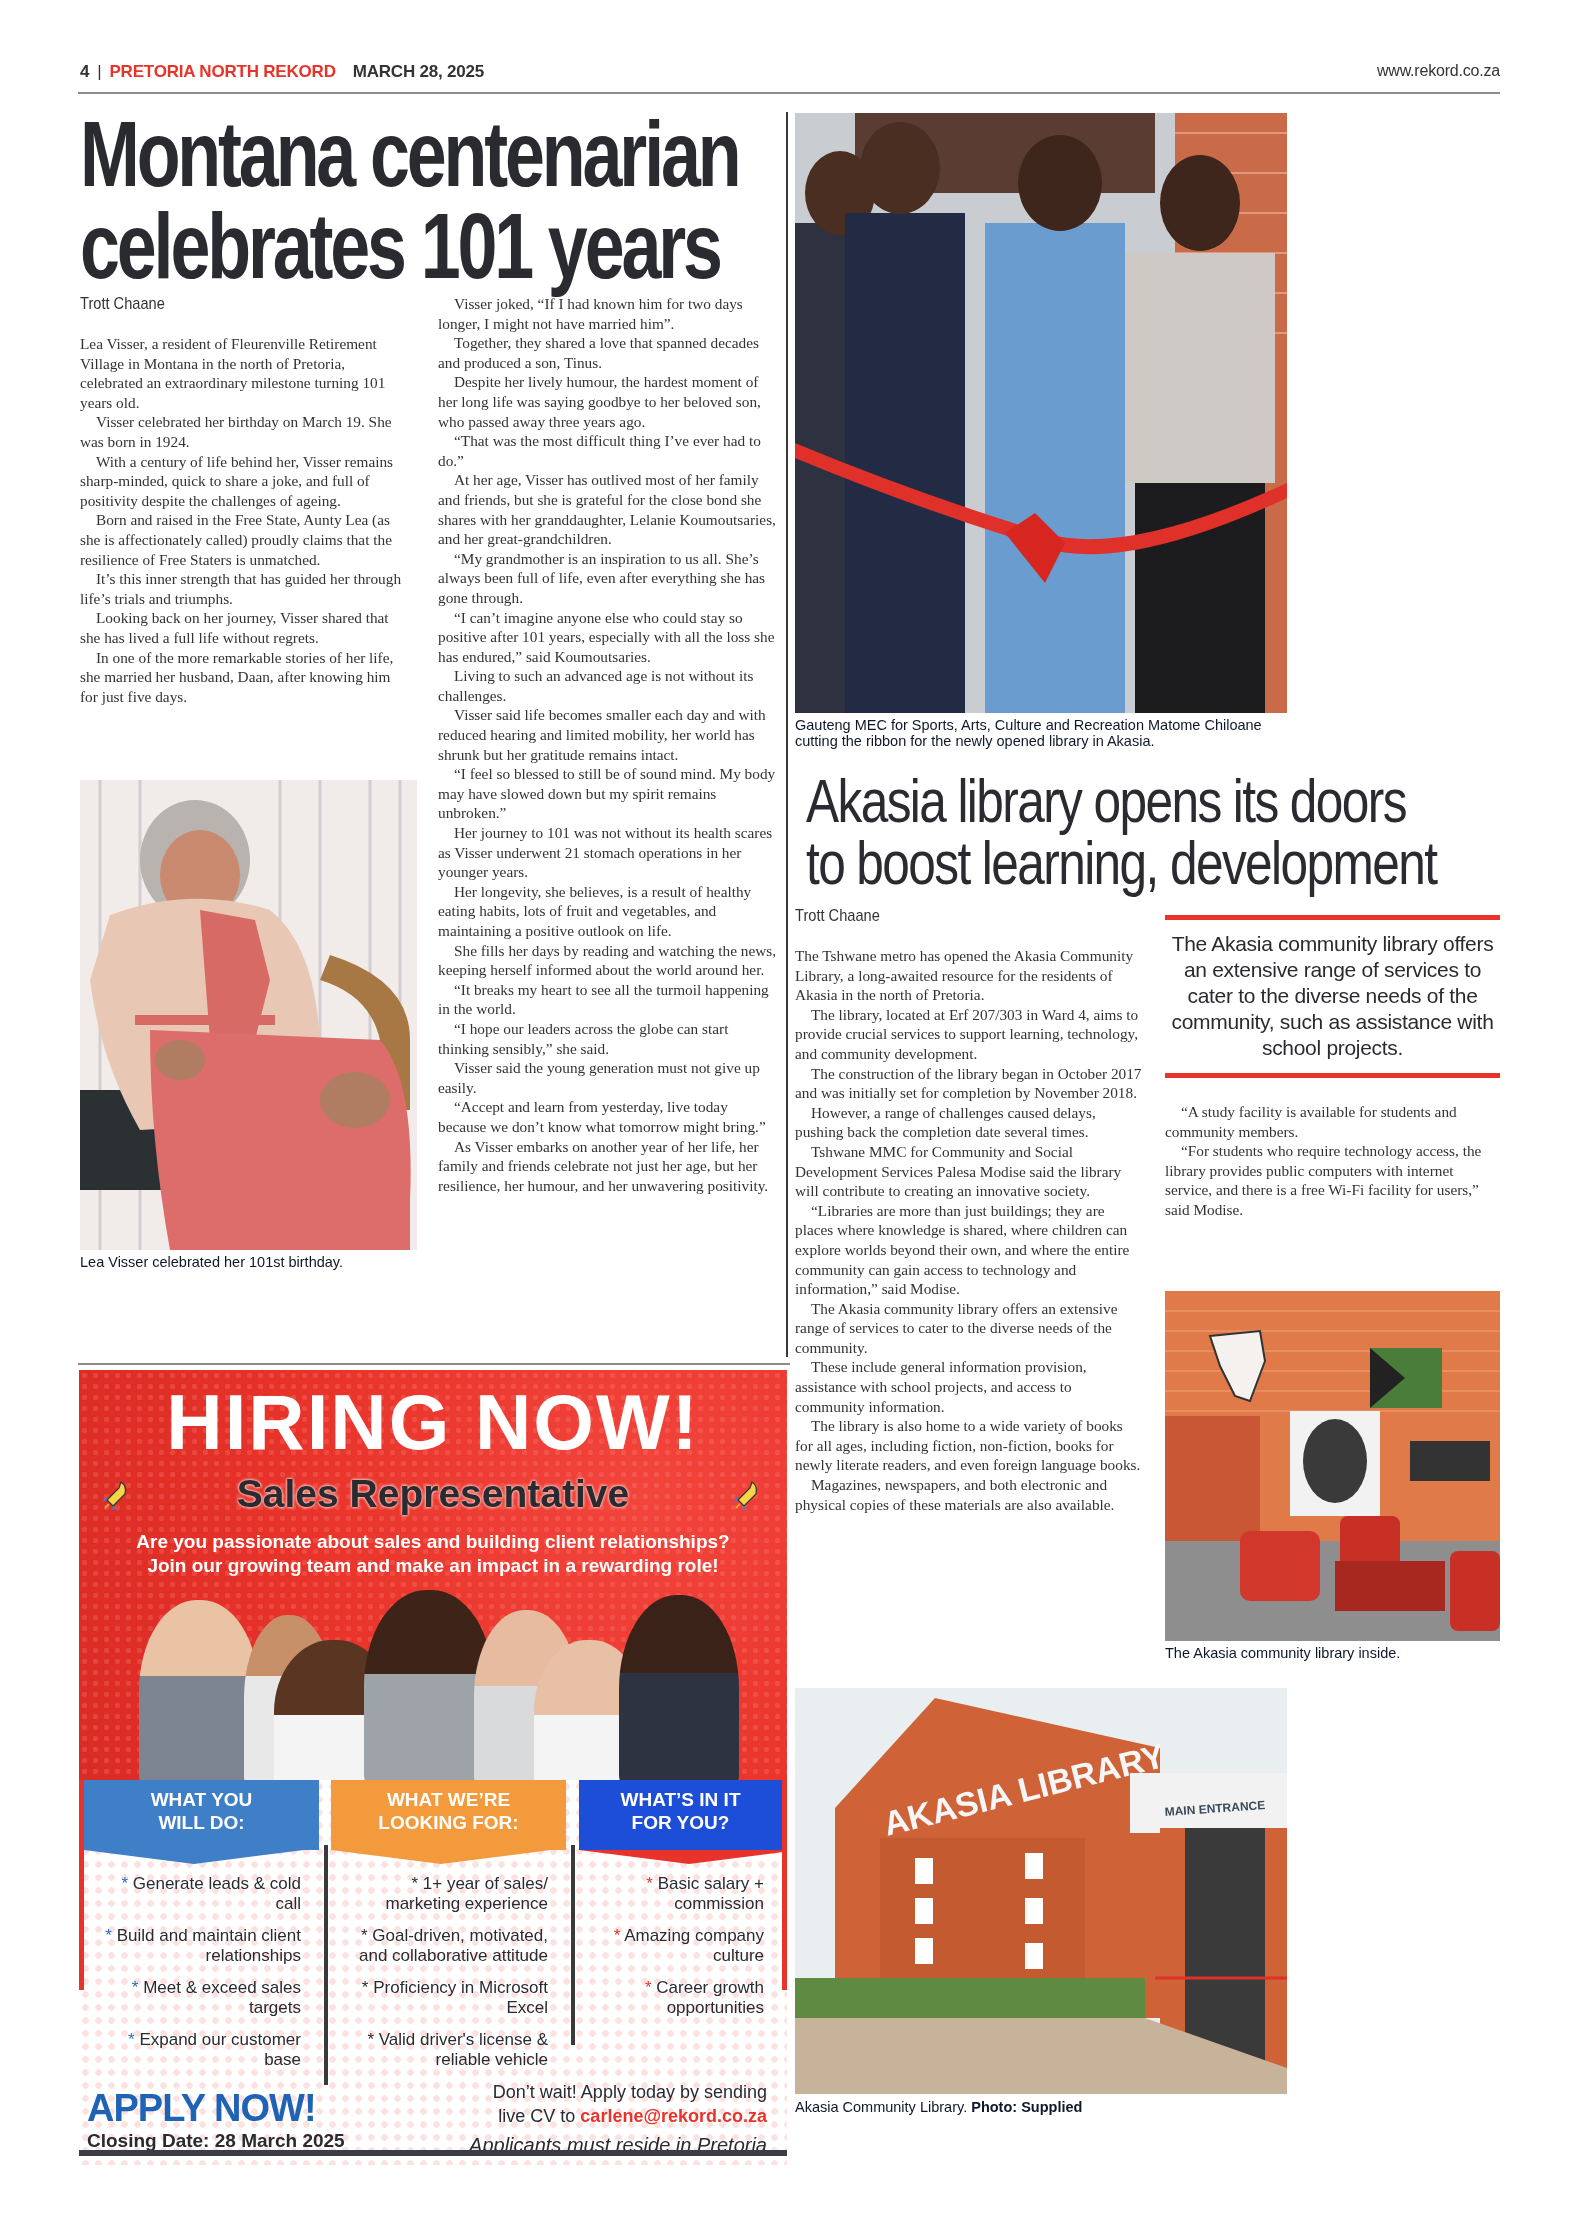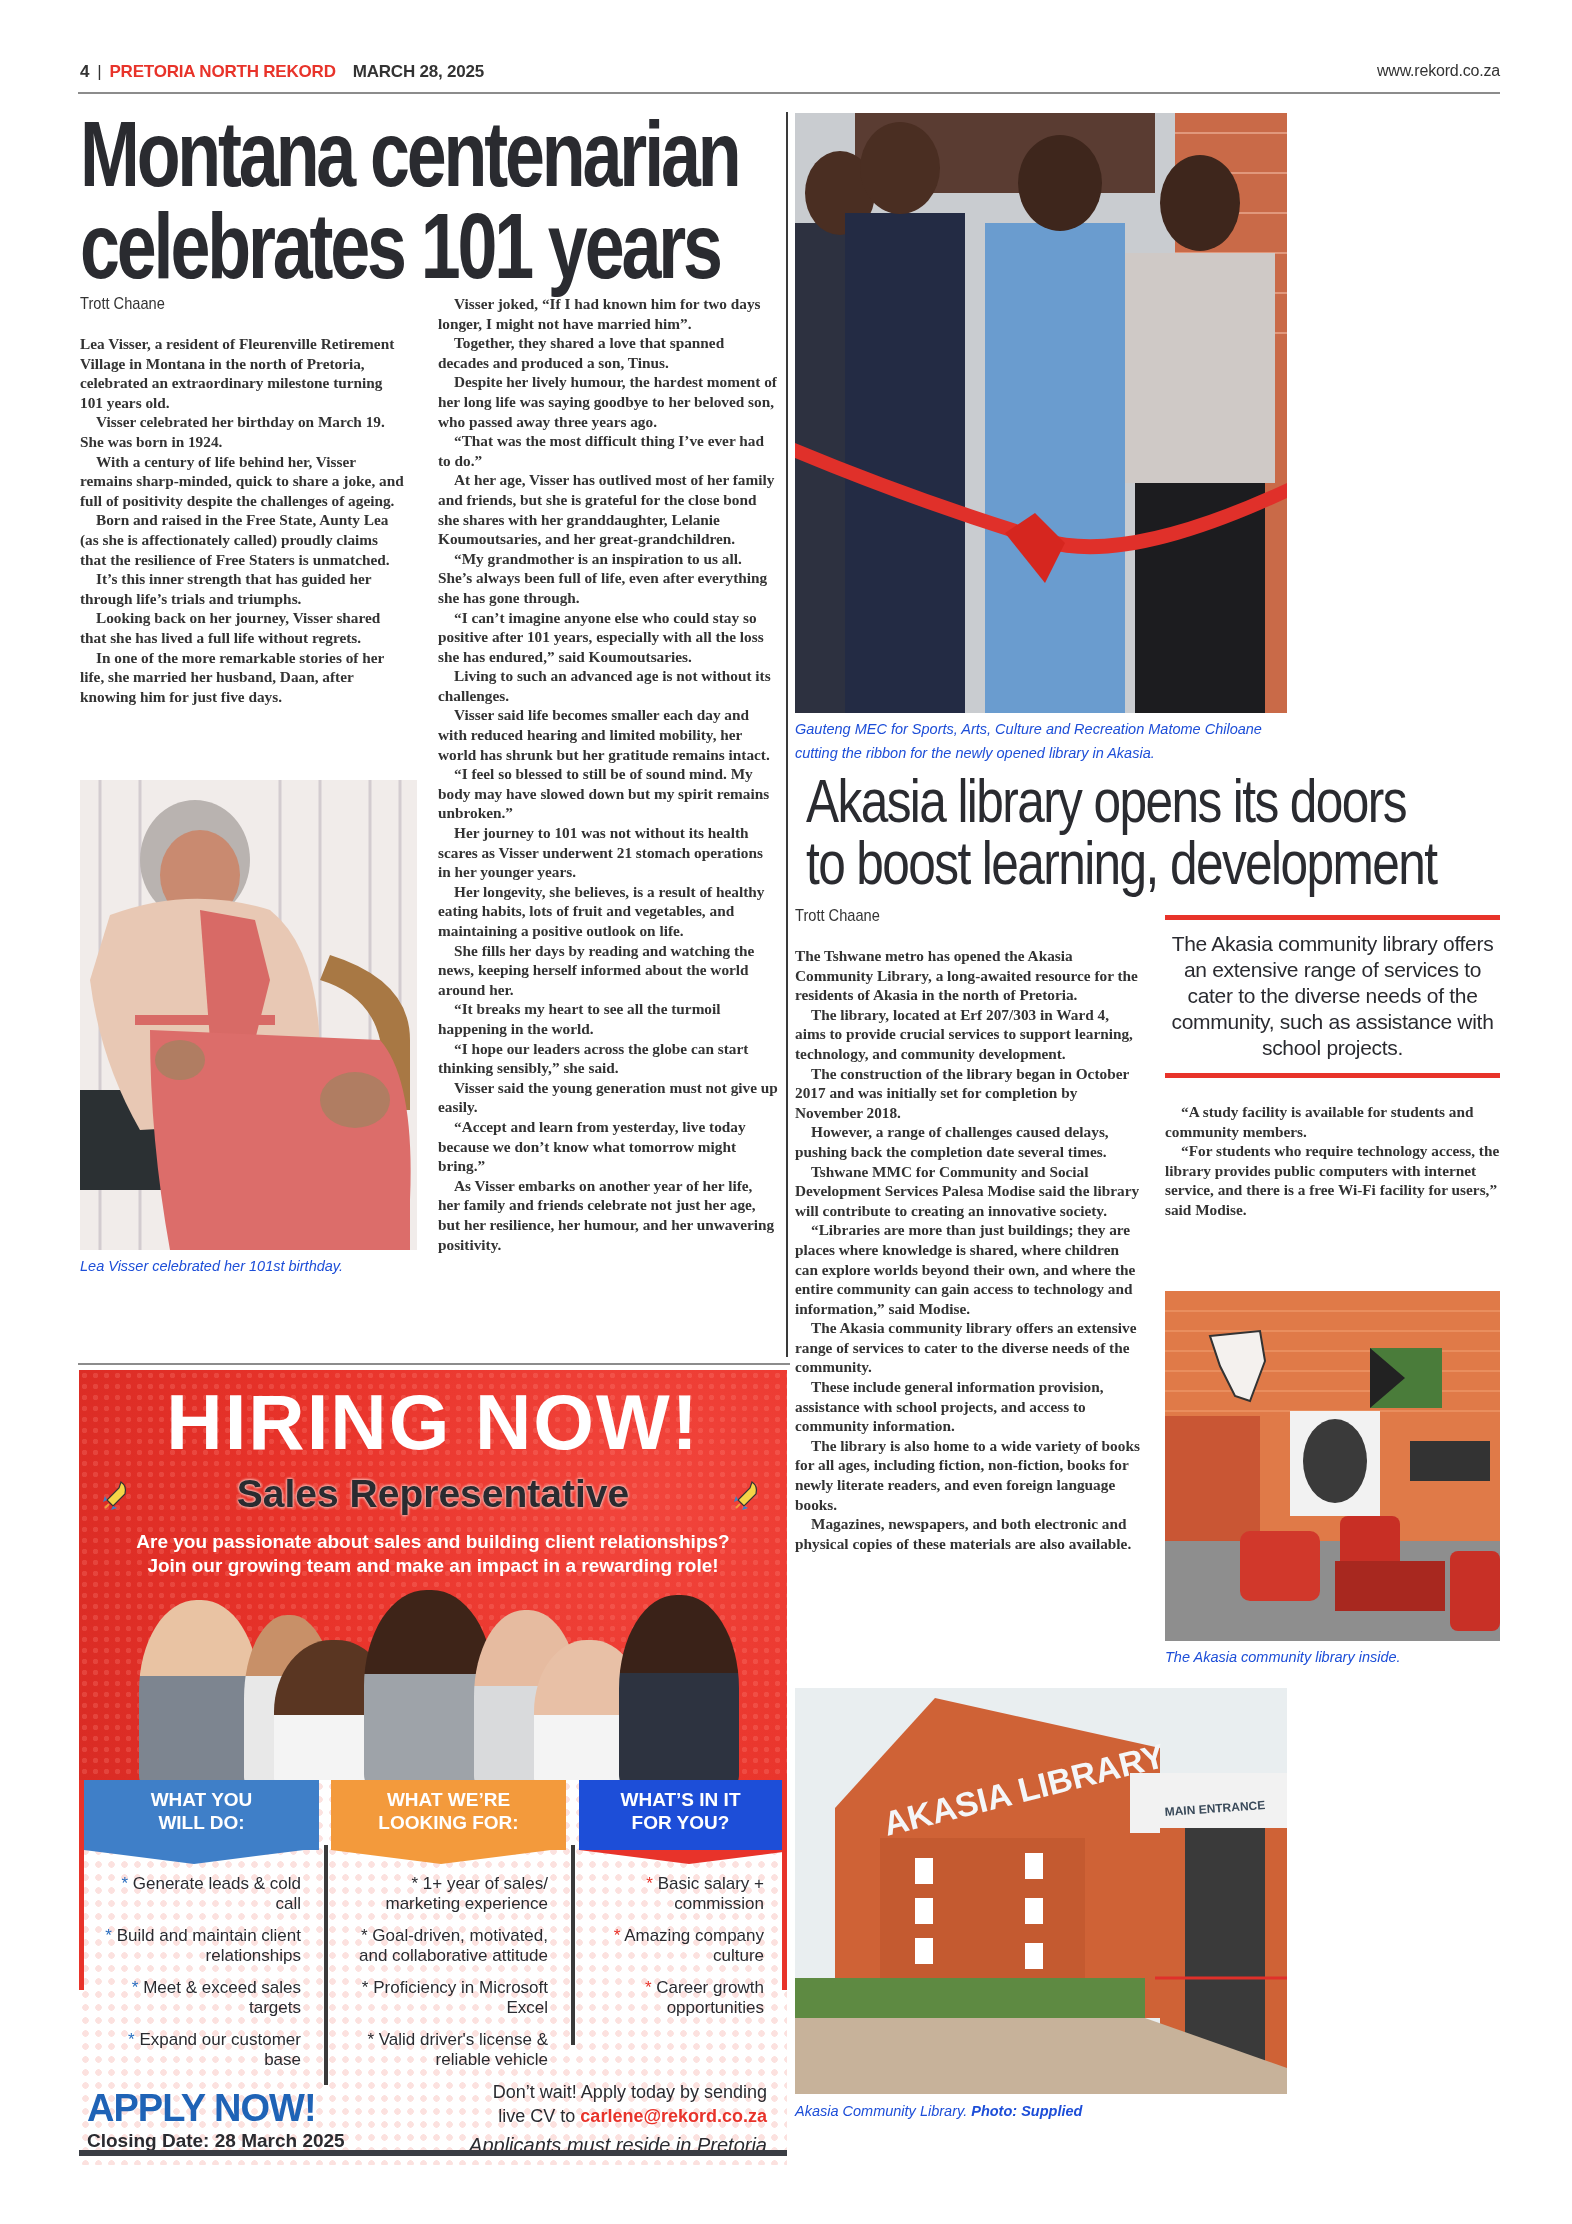--- a/index.html
+++ b/index.html
@@ -15,26 +15,26 @@
   .hdr .pub { color: #e8332a; }
   .hdr .date { color: #333; margin-left: 17px; }
   .hdr .url { position: absolute; right: 0; top: 0; font-weight: normal; font-size: 16px; color: #333; }
   .hdr-rule { left: 78px; top: 92px; width: 1422px; height: 2px; background: #8c8c8c; }
 
   
   .h1 { left: 80px; top: 108px; width: 700px; font-family: "Liberation Sans", sans-serif; font-weight: bold; font-size: 92px; line-height: 92px; color: #2a2b30; letter-spacing: -4px; transform: scaleX(0.78); transform-origin: left top; white-space: nowrap; }
   .byline { font-family: "Liberation Sans", sans-serif; font-size: 17px; color: #333; transform: scaleX(0.86); transform-origin: left top; white-space: nowrap; }
 
   .col { font-size: 15.3px; line-height: 19.6px; color: #333; text-align: left; }
-  .col p { text-indent: 16px; font-weight: bold; }
+  .col p { text-indent: 16px; }
   .col p.first { text-indent: 0; }
 
   .vrule { width: 2px; background: #3a3a3a; }
 
-  .caption { font-family: "Liberation Sans", sans-serif; font-size: 14.5px; line-height: 24px; color: #1d4ed8; font-style: italic; }
+  .caption { font-family: "Liberation Sans", sans-serif; font-size: 14.5px; line-height: 16px; color: #0f172a; }
 
   
   .photo { overflow: hidden; }
   .photo-ribbon { background: linear-gradient(180deg, #6b4b3c 0%, #8f6a56 8%, #cfd3d6 22%, #b9c3cc 55%, #8a8f96 100%); }
   .photo-visser { background: linear-gradient(90deg, #efe9e6 0%, #f6f3f2 40%, #d9d2d6 80%, #e8e2e4 100%); }
   .photo-inside { background: linear-gradient(180deg, #e57a45 0%, #e8804a 45%, #c4653c 62%, #9a9a9a 80%, #7e7e7e 100%); }
   .photo-exterior { background: linear-gradient(180deg, #e6ecef 0%, #eef2f4 20%, #d8683a 28%, #cc5f33 68%, #6a8a4a 80%, #c9b39a 90%, #b8a48e 100%); }
 
   
   .h2 { left: 806px; top: 770px; width: 740px; font-family: "Liberation Sans", sans-serif; font-size: 62px; line-height: 62px; color: #2a2b30; letter-spacing: -2px; transform: scaleX(0.8); transform-origin: left top; white-space: nowrap; }

